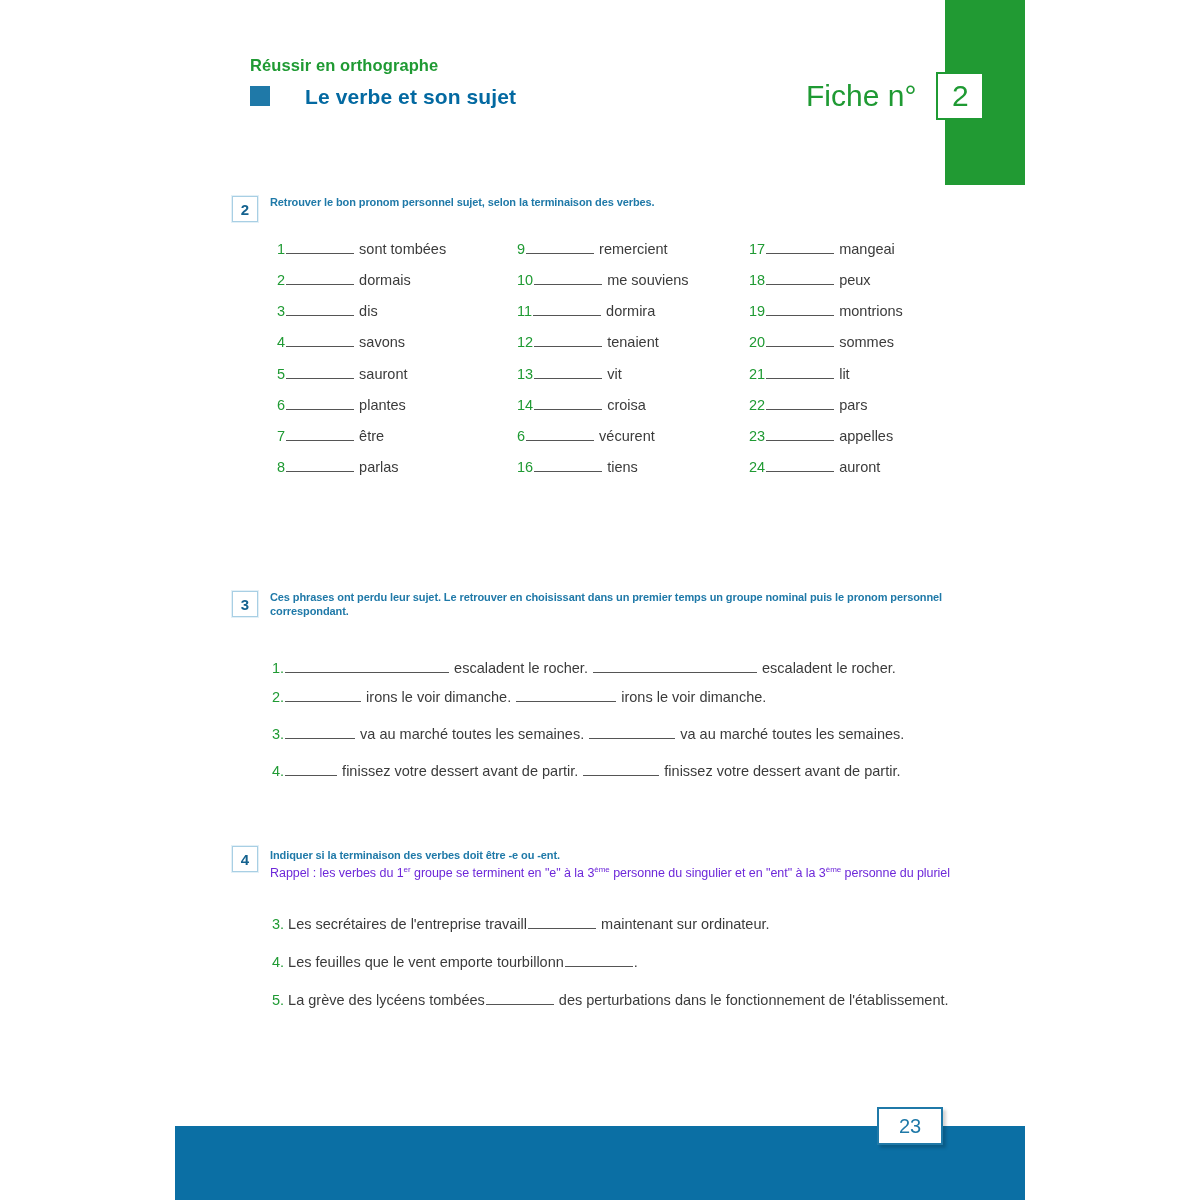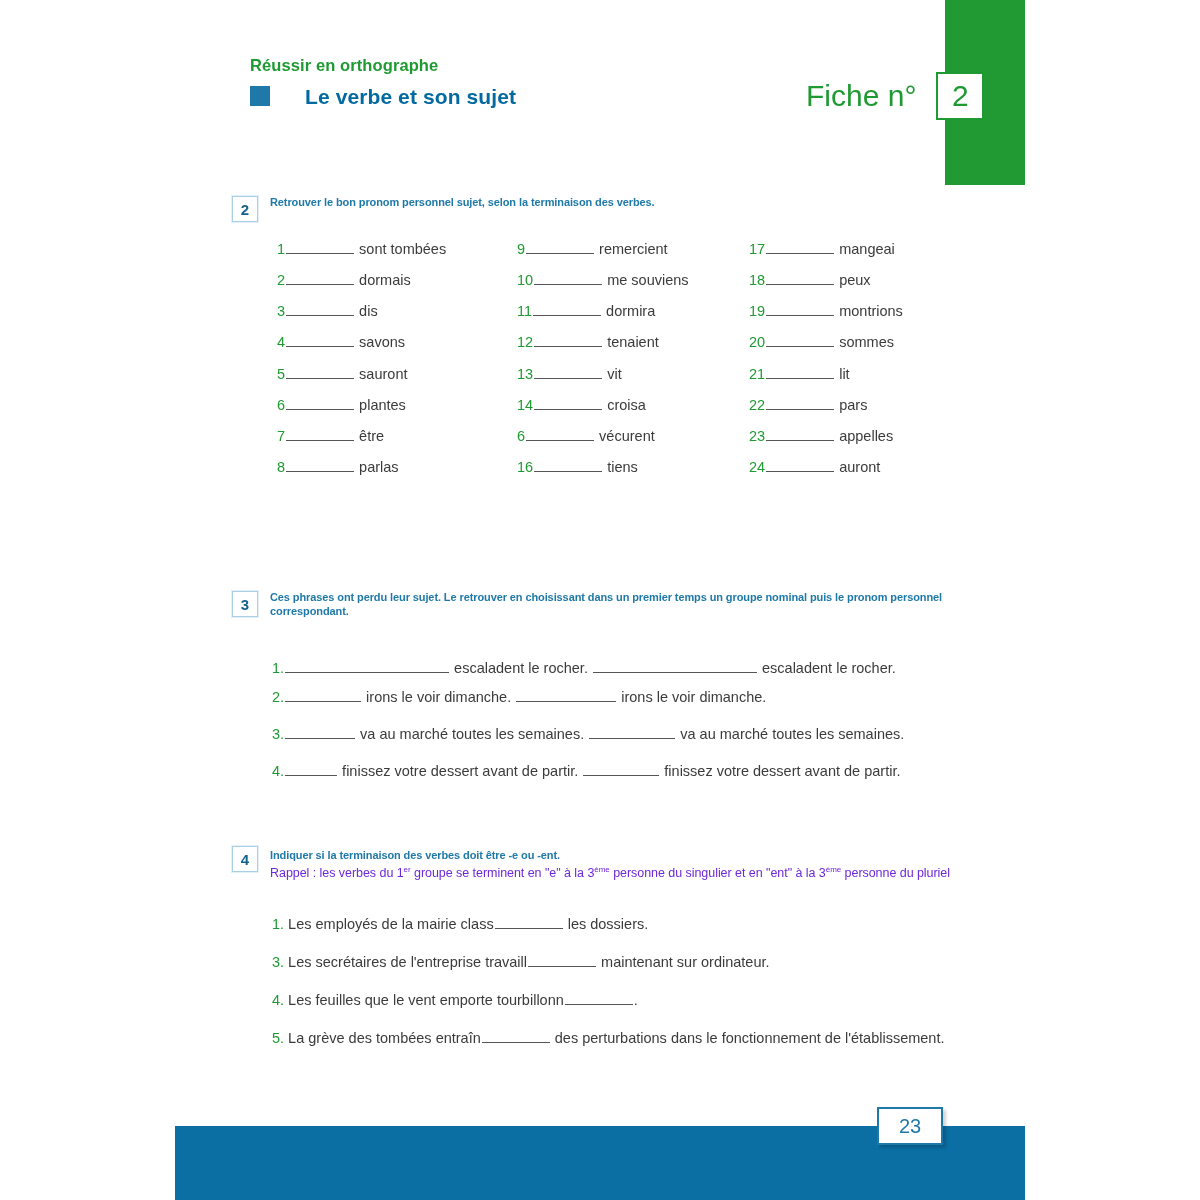--- a/index.html
+++ b/index.html
@@ -270,19 +270,18 @@
 <div class="exercise" style="top:845px;">
   <div class="ex-head">
     <span class="ex-num">4</span>
     <span>
       <span class="ex-title">Indiquer si la terminaison des verbes doit être -e ou -ent.</span>
       <div class="ex-note" id="ex4note"><span>Rappel : les verbes du 1</span><sup>er</sup><span> groupe se terminent en "e" à la 3</span><sup>ème</sup><span> personne du singulier et en "ent" à la 3</span><sup>ème</sup><span> personne du pluriel</span></div>
     </span>
   </div>
 </div>
 <div class="qlist" id="ex4list" style="top:915px;">
-    <div class="qline" style="margin-bottom: 20px;"><span class="qnum">1.</span><span> Les employés de la mairie class</span><span class="blank b68"></span><span> les dossiers.</span></div>
     <div class="qline" style="margin-bottom: 20px;"><span class="qnum">3.</span><span> Les secrétaires de l'entreprise travaill</span><span class="blank b68"></span><span> maintenant sur ordinateur.</span></div>
     <div class="qline" style="margin-bottom: 20px;"><span class="qnum">4.</span><span> Les feuilles que le vent emporte tourbillonn</span><span class="blank b68"></span><span>.</span></div>
-    <div class="qline" style="margin-bottom: 20px;"><span class="qnum">5.</span><span> La grève des tombées entraîn</span><span class="blank b68"></span><span> des perturbations dans le fonctionnement de l'établissement.</span></div>
+    <div class="qline" style="margin-bottom: 20px;"><span class="qnum">5.</span><span> La grève des lycéens tombées</span><span class="blank b68"></span><span> des perturbations dans le fonctionnement de l'établissement.</span></div>
   </div>
 
 <div class="pagenum">23</div>
 
 </body></html>

